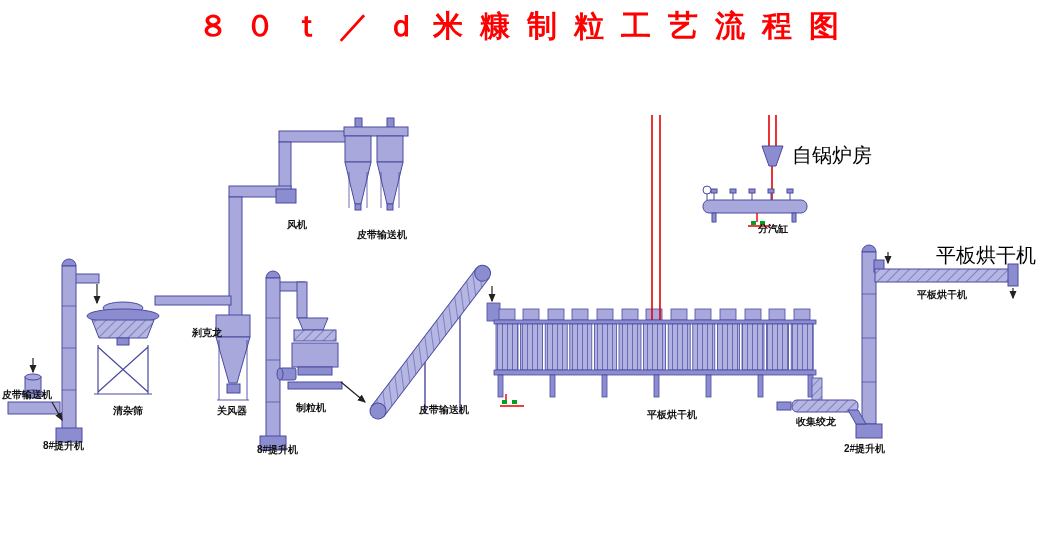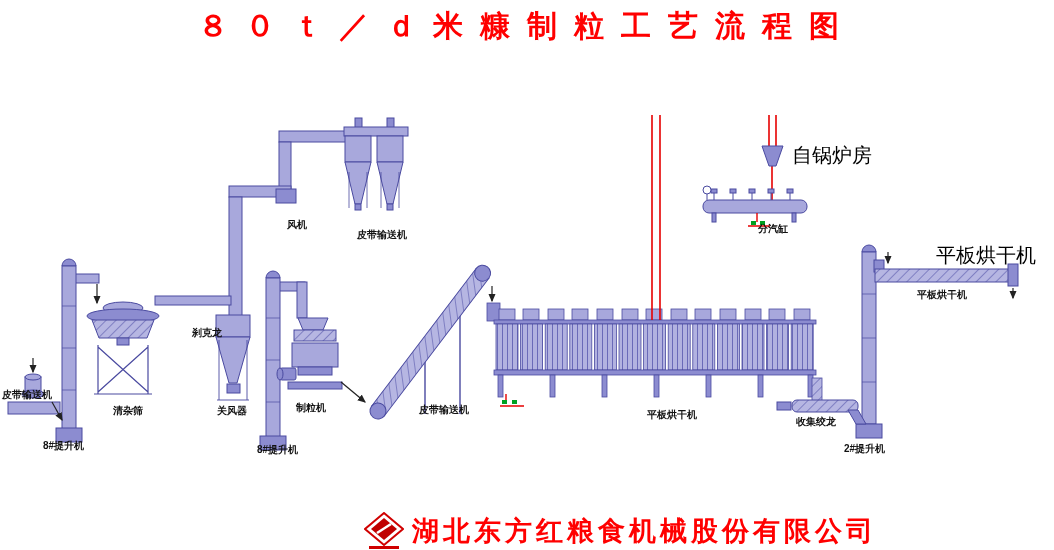--- a/index.html
+++ b/index.html
@@ -238,23 +238,14 @@
     <span class="lbl" style="left:217px;top:405px">关风器</span>
     <span class="lbl" style="left:296px;top:402px">制粒机</span>
     <span class="lbl" style="left:419px;top:404px">皮带输送机</span>
     <span class="lbl" style="left:647px;top:409px">平板烘干机</span>
     <span class="lbl" style="left:796px;top:416px">收集绞龙</span>
     <span class="lbl" style="left:43px;top:440px">8#提升机</span>
     <span class="lbl" style="left:257px;top:444px">8#提升机</span>
     <span class="lbl" style="left:844px;top:443px">2#提升机</span>
   </div>
 
-  <div class="footer">
-    <svg width="40" height="38" viewBox="0 0 40 38">
-      <path d="M20,1 L39,17 L20,33 L1,17 Z" fill="#ffffff" stroke="#d00000" stroke-width="2"></path>
-      <path d="M20,6 L33,17 L20,28 L7,17 Z" fill="#c00000"></path>
-      <line x1="13" y1="21" x2="27" y2="12" stroke="#ffffff" stroke-width="2.5"></line>
-      <rect x="5" y="34" width="30" height="3" fill="#d00000"></rect>
-    </svg>
-    <span class="company">湖北东方红粮食机械股份有限公司</span>
-  </div>
 
 </div>
 
 </body></html>

